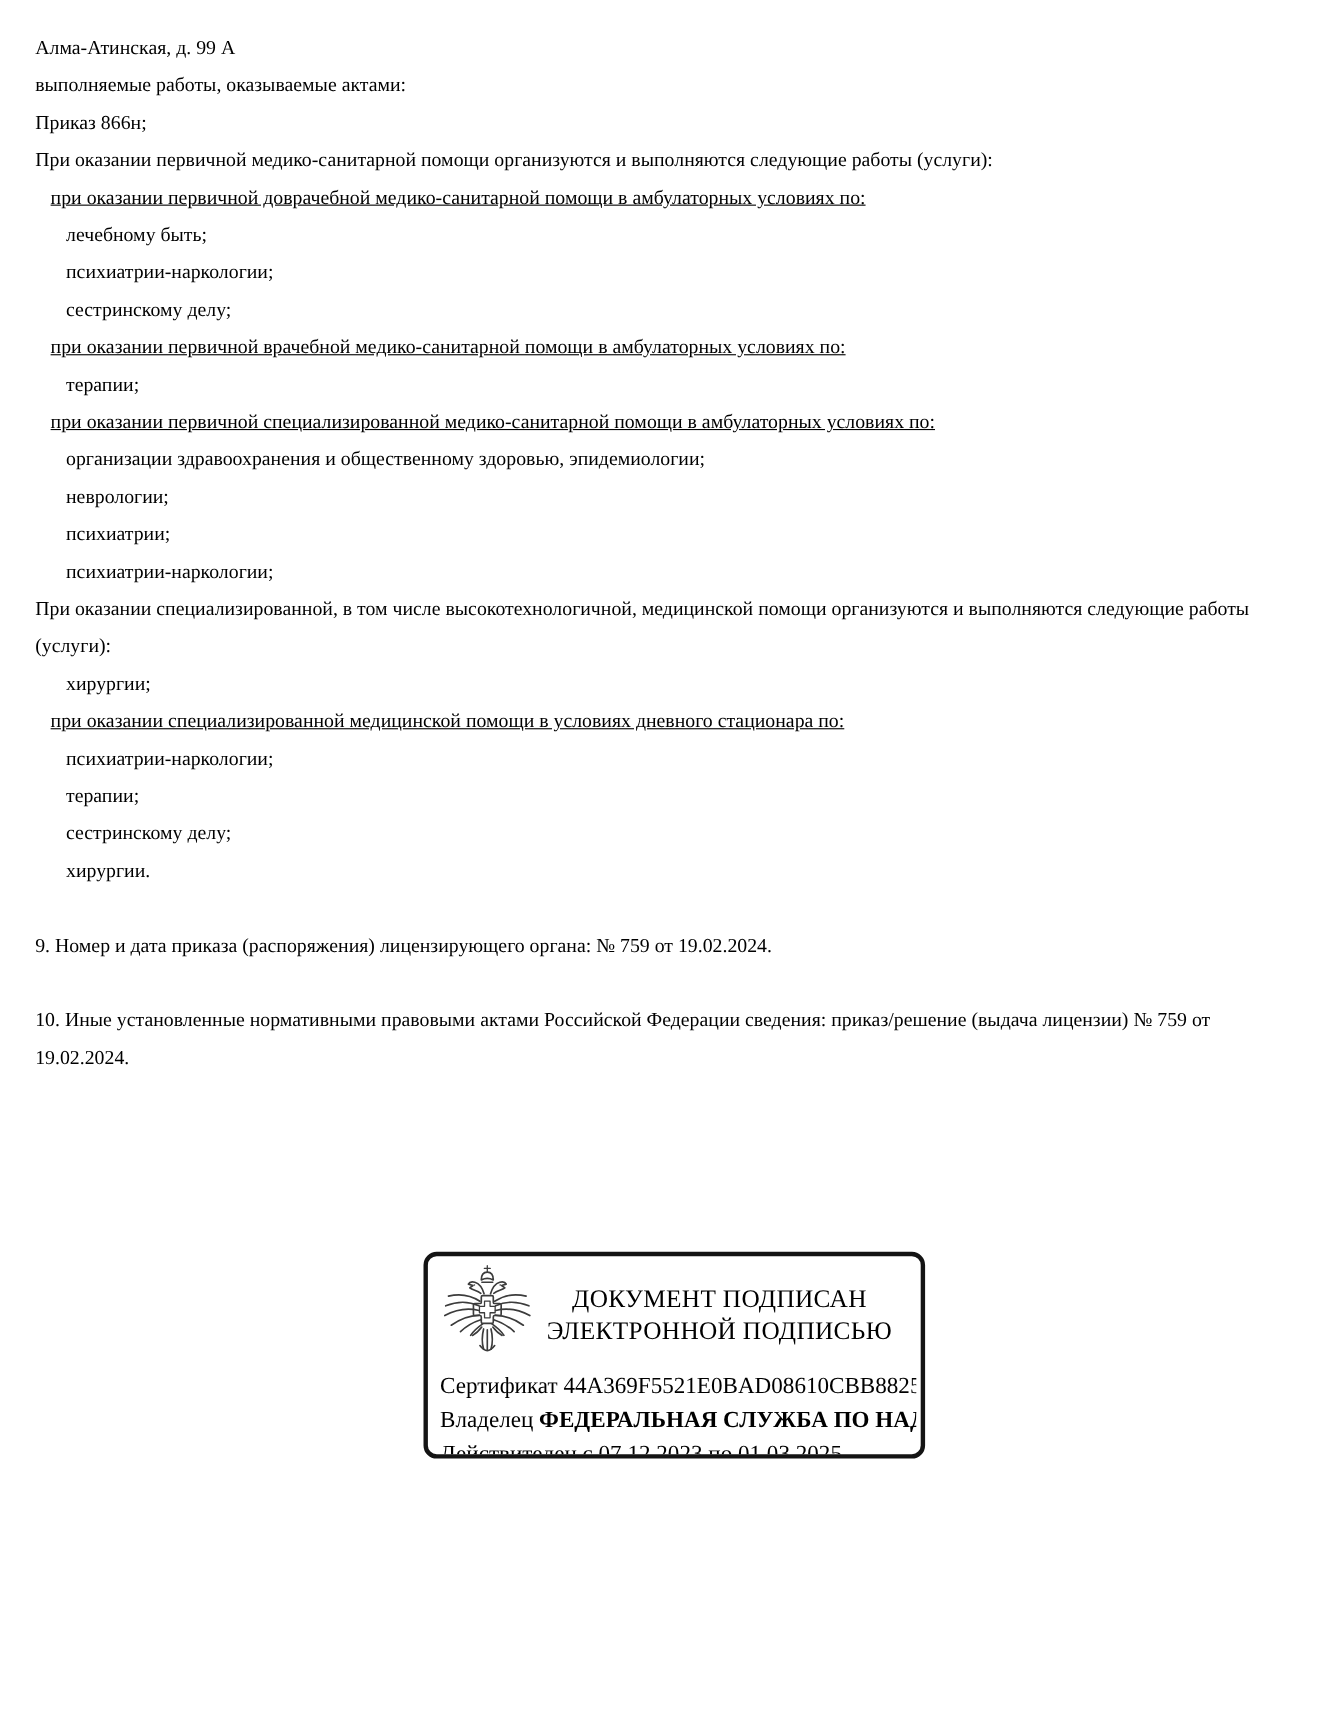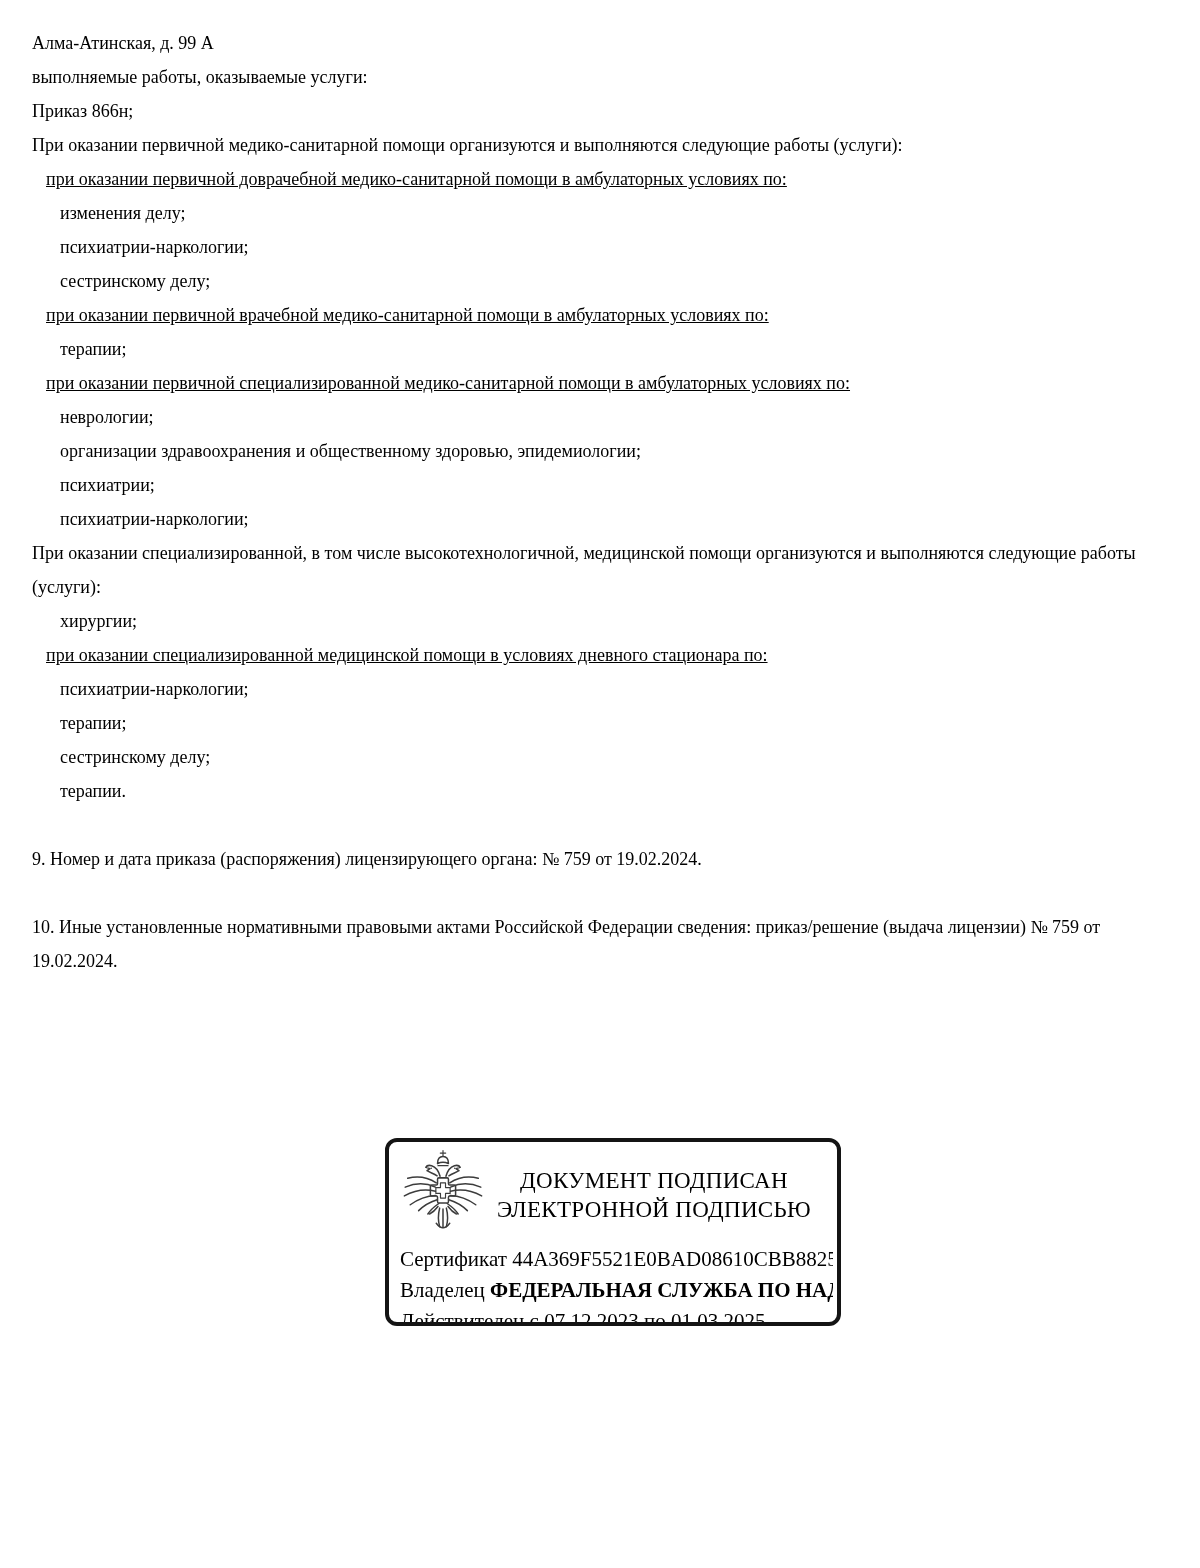--- a/index.html
+++ b/index.html
@@ -65,41 +65,41 @@
   .stamp-line { overflow: hidden; }
   .owner-value { font-weight: bold; }
 </style>
 </head>
 <body>
 
 <div class="page">
 
   <div class="doc-text">
       <p class="para ind-0">Алма-Атинская, д. 99 А</p>
-      <p class="para ind-0">выполняемые работы, оказываемые услуги:</p>
+      <p class="para ind-0">выполняемые работы, оказываемые актами:</p>
       <p class="para ind-0">Приказ 866н;</p>
       <p class="para ind-0">При оказании первичной медико-санитарной помощи организуются и выполняются следующие работы (услуги):</p>
       <p class="para ind-1">при оказании первичной доврачебной медико-санитарной помощи в амбулаторных условиях по:</p>
-      <p class="para ind-2">изменения делу;</p>
+      <p class="para ind-2">лечебному быть;</p>
       <p class="para ind-2">психиатрии-наркологии;</p>
       <p class="para ind-2">сестринскому делу;</p>
       <p class="para ind-1">при оказании первичной врачебной медико-санитарной помощи в амбулаторных условиях по:</p>
       <p class="para ind-2">терапии;</p>
       <p class="para ind-1">при оказании первичной специализированной медико-санитарной помощи в амбулаторных условиях по:</p>
+      <p class="para ind-2">организации здравоохранения и общественному здоровью, эпидемиологии;</p>
       <p class="para ind-2">неврологии;</p>
-      <p class="para ind-2">организации здравоохранения и общественному здоровью, эпидемиологии;</p>
       <p class="para ind-2">психиатрии;</p>
       <p class="para ind-2">психиатрии-наркологии;</p>
       <p class="para ind-0">При оказании специализированной, в том числе высокотехнологичной, медицинской помощи организуются и выполняются следующие работы (услуги):</p>
       <p class="para ind-2">хирургии;</p>
       <p class="para ind-1">при оказании специализированной медицинской помощи в условиях дневного стационара по:</p>
       <p class="para ind-2">психиатрии-наркологии;</p>
       <p class="para ind-2">терапии;</p>
       <p class="para ind-2">сестринскому делу;</p>
-      <p class="para ind-2">терапии.</p>
+      <p class="para ind-2">хирургии.</p>
       <p class="para blank"></p>
       <p class="para ind-0">9. Номер и дата приказа (распоряжения) лицензирующего органа: № 759 от 19.02.2024.</p>
       <p class="para blank"></p>
       <p class="para ind-0">10. Иные установленные нормативными правовыми актами Российской Федерации сведения: приказ/решение (выдача лицензии) № 759 от 19.02.2024.</p>
       <p class="para blank"></p>
     </div>
 
   <div class="stamp">
     <div class="stamp-top">
       <div class="emblem-box">

